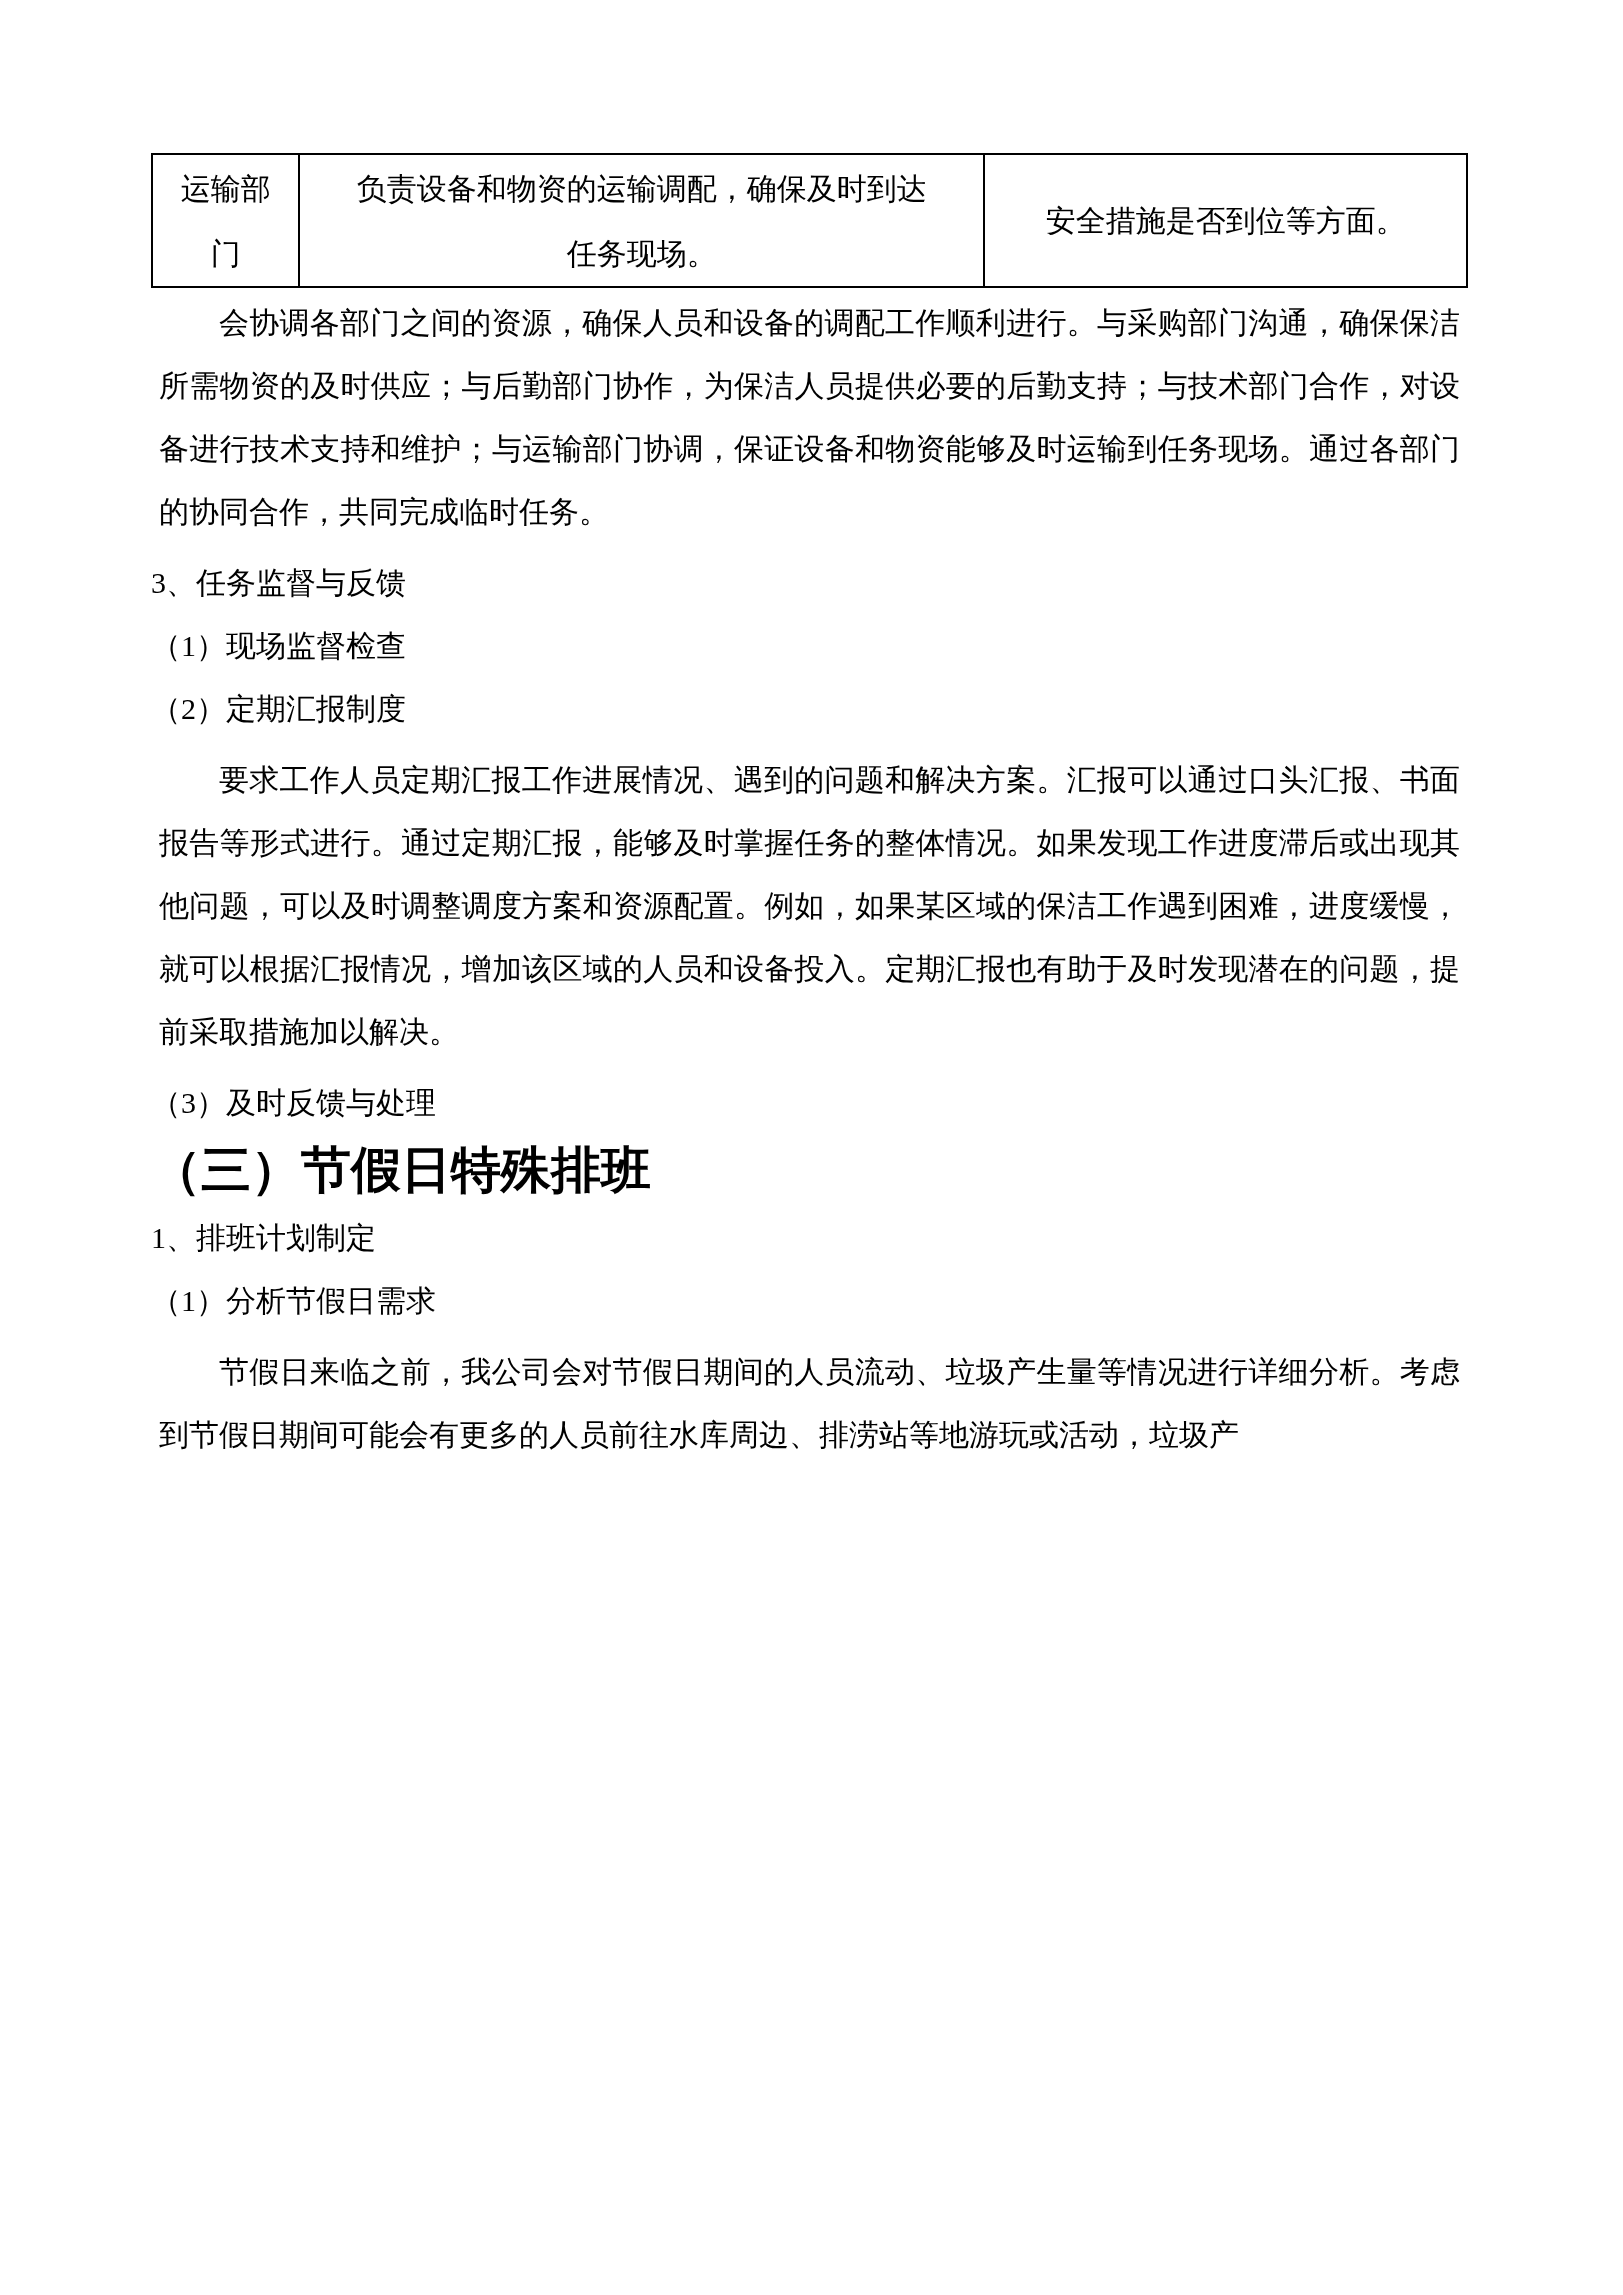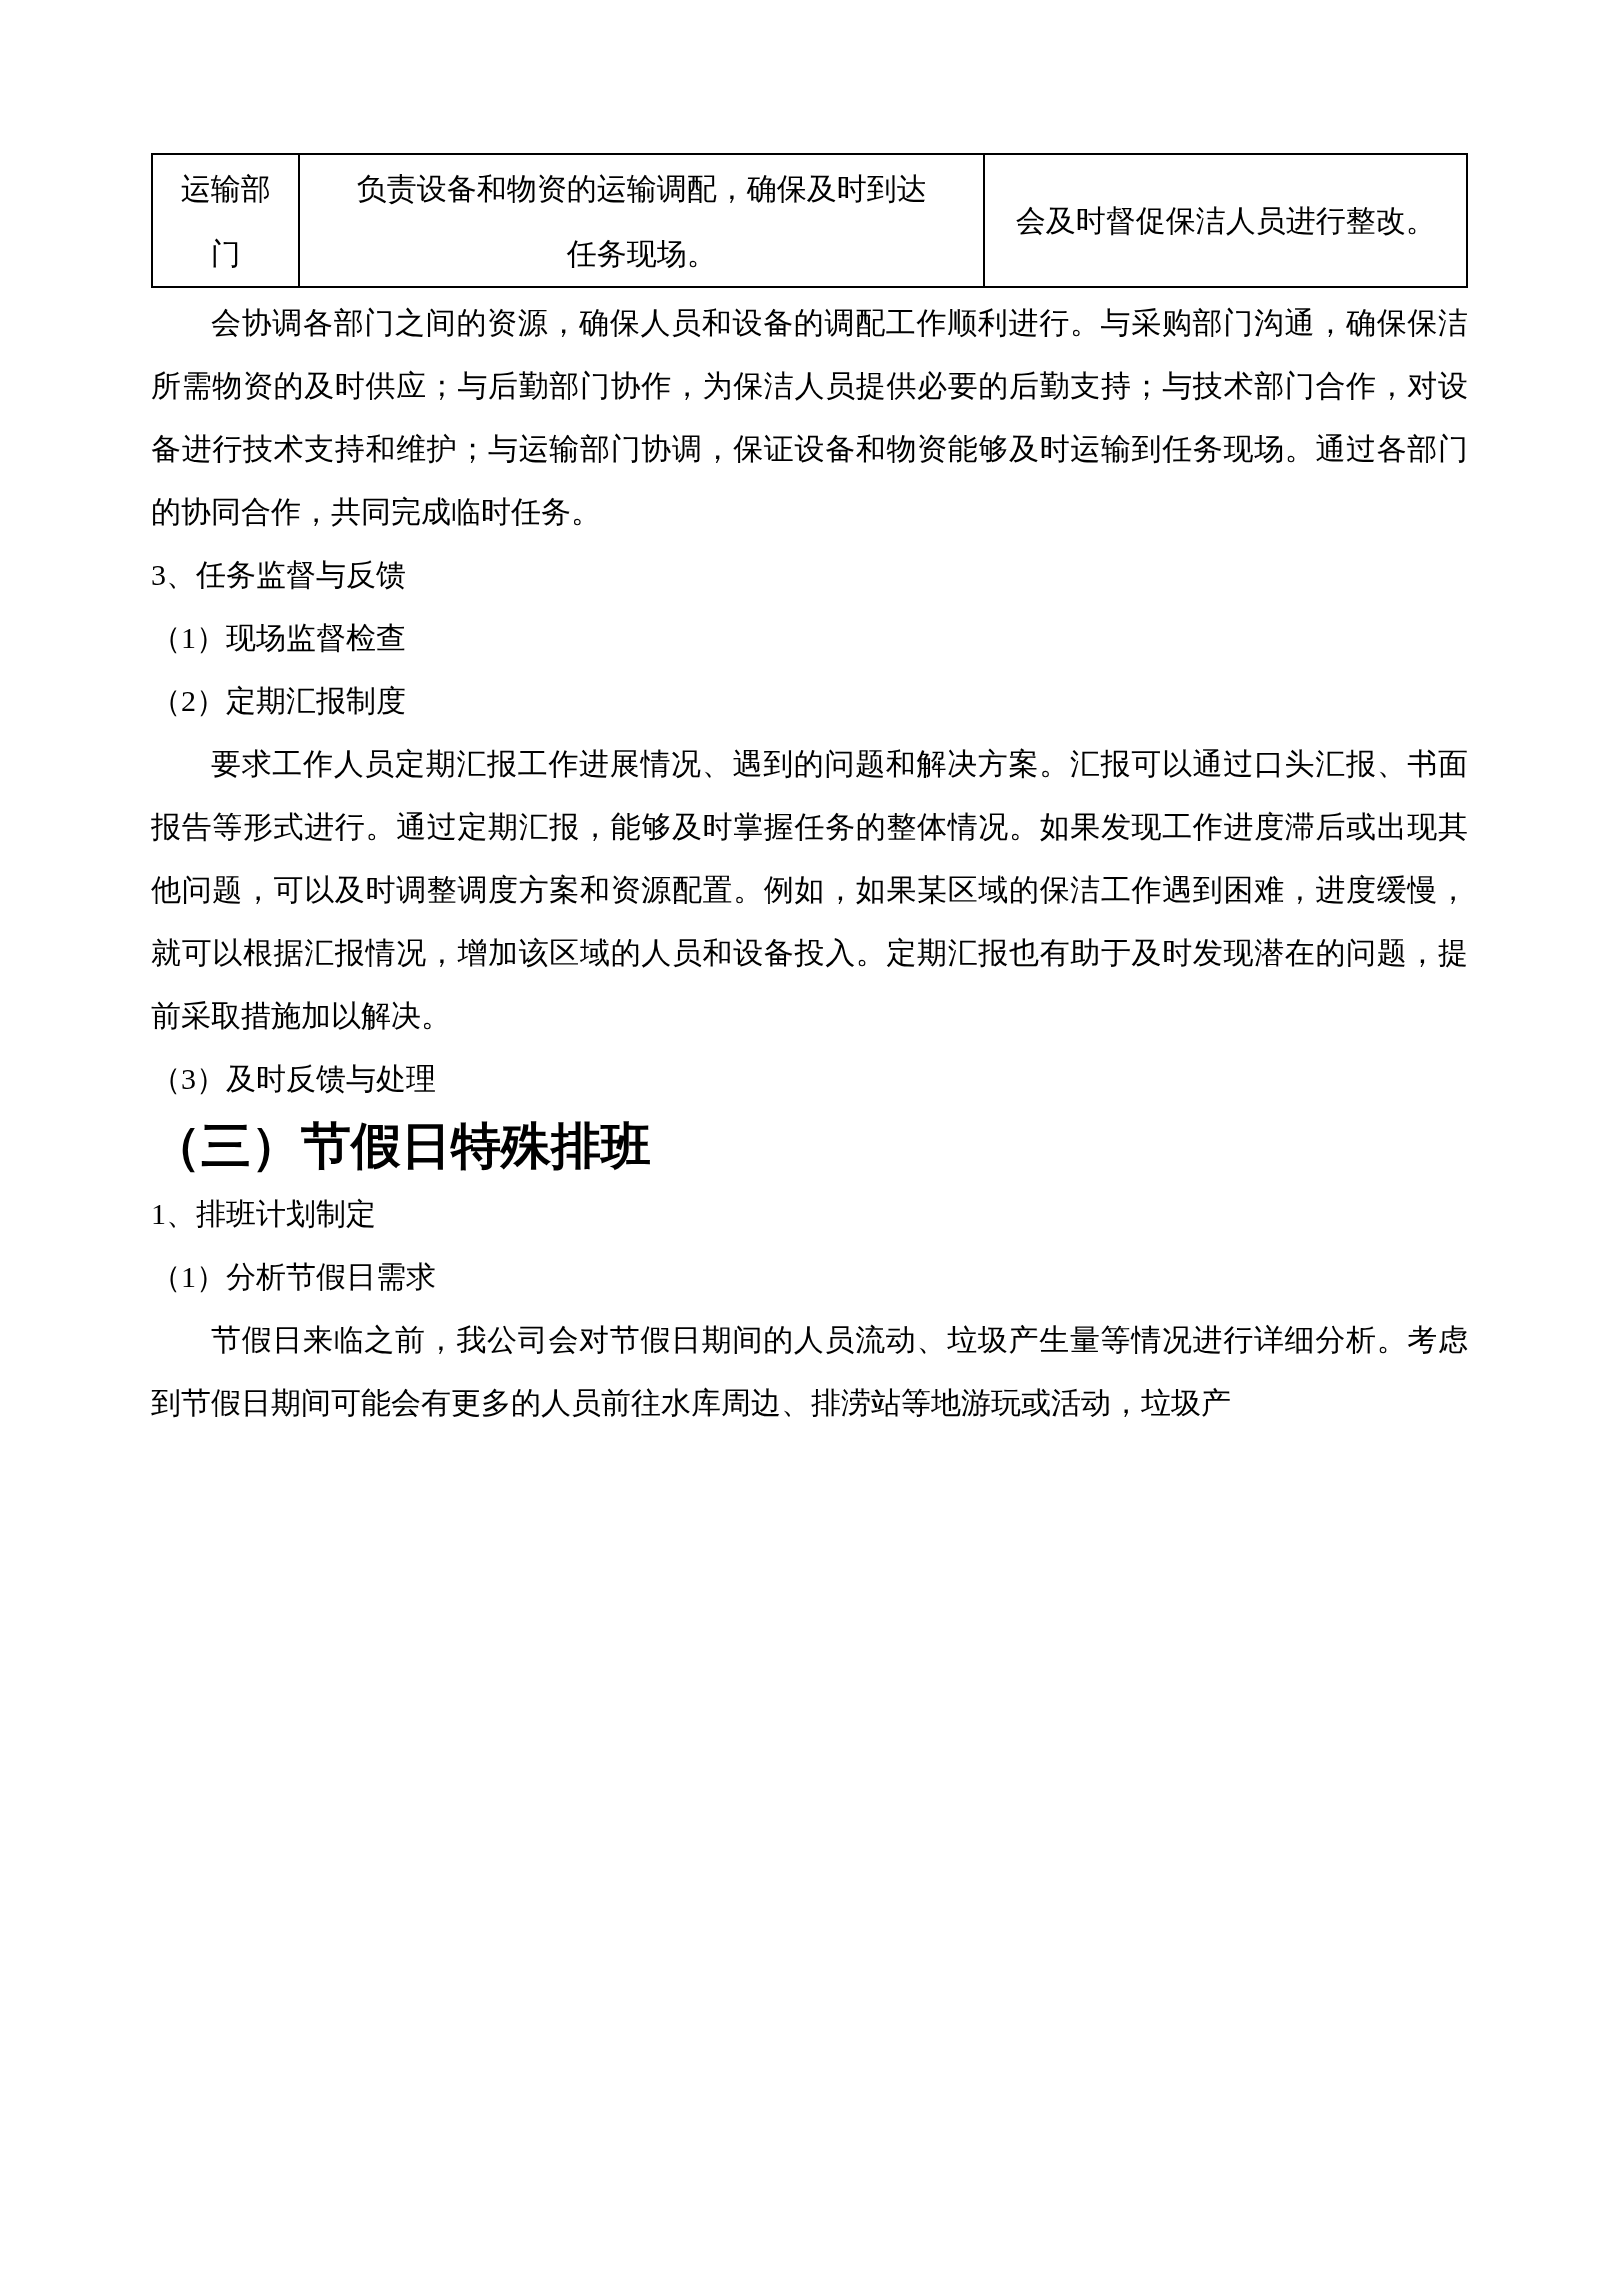--- a/index.html
+++ b/index.html
@@ -36,21 +36,21 @@
     white-space: pre-line;
     line-height: 65px;
   }
   td.one-line {
     line-height: 63px;
   }
   .col-dept { width: 11.2%; }
   .col-duty { width: 52.1%; }
   .col-goal { width: 36.7%; }
   p.body {
-    margin: 0;
+    margin: 8px;
     font-size: 30px;
     line-height: 63px;
     text-align: justify;
     text-justify: inter-character;
     text-indent: 60px;
     word-break: break-all;
   }
   p.first { margin-top: 3.3px; }
   h3.minor {
     margin: 0;
@@ -78,21 +78,21 @@
         <col class="col-dept">
         <col class="col-duty">
         <col class="col-goal">
       </colgroup>
       <tbody>
         <tr>
           <td class="two-line">运输部
 门</td>
           <td class="two-line">负责设备和物资的运输调配，确保及时到达
 任务现场。</td>
-          <td class="one-line">会及时督促保洁人员进行整改。</td>
+          <td class="one-line">安全措施是否到位等方面。</td>
         </tr>
       </tbody>
     </table>
 
     <p class="body first">会协调各部门之间的资源，确保人员和设备的调配工作顺利进行。与采购部门沟通，确保保洁所需物资的及时供应；与后勤部门协作，为保洁人员提供必要的后勤支持；与技术部门合作，对设备进行技术支持和维护；与运输部门协调，保证设备和物资能够及时运输到任务现场。通过各部门的协同合作，共同完成临时任务。</p>
 
     <h3 class="minor">3、任务监督与反馈</h3>
 
     <h3 class="minor">（1）现场监督检查</h3>
 

